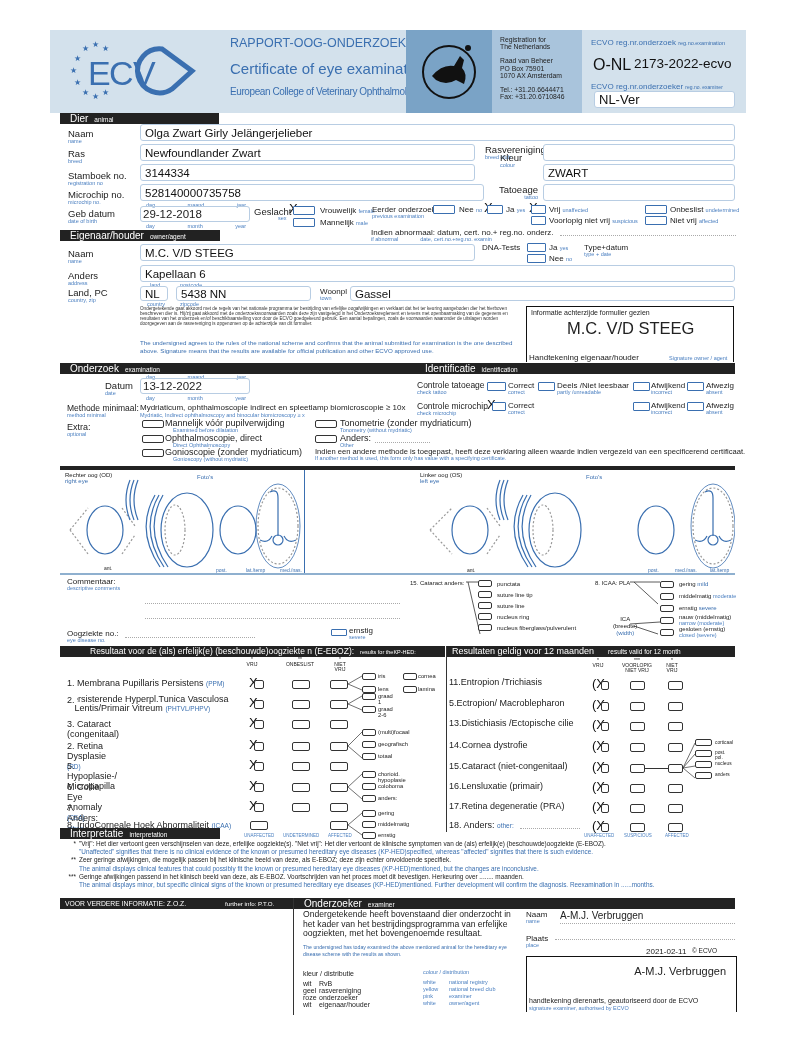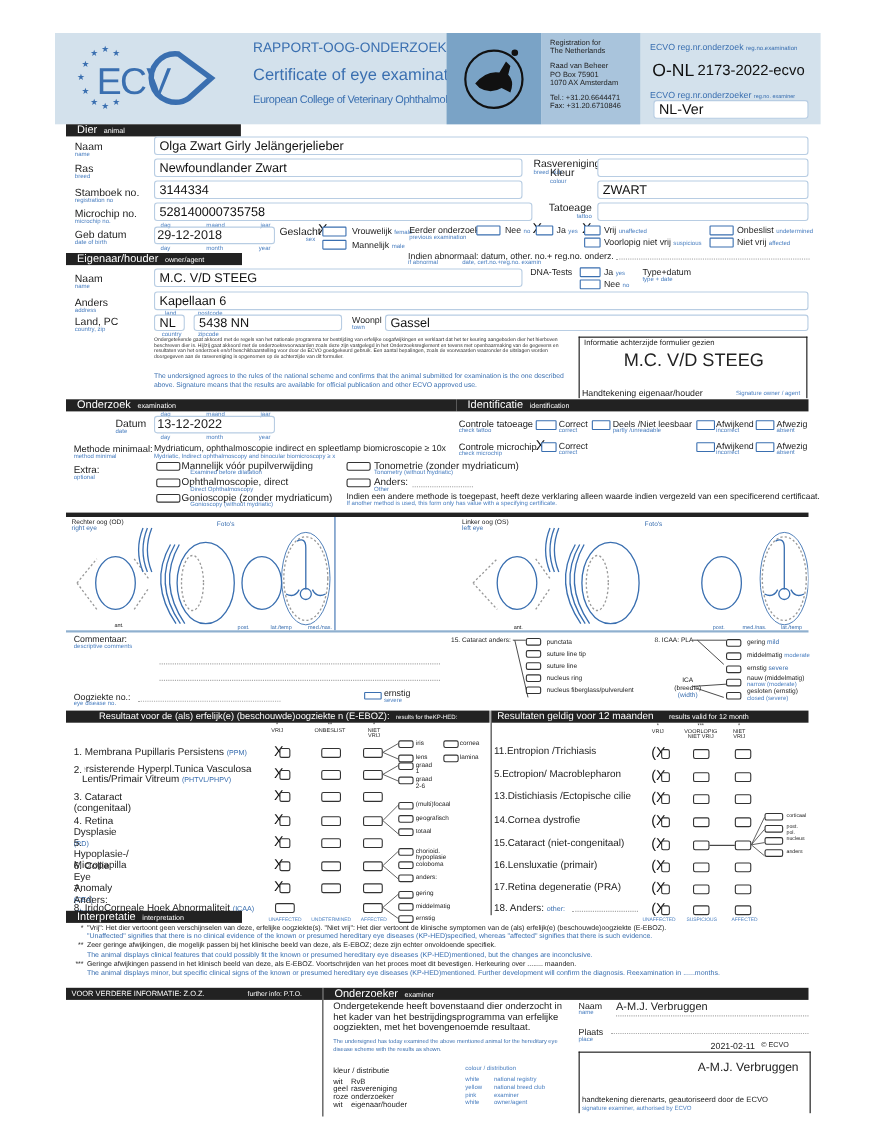--- a/index.html
+++ b/index.html
@@ -155,21 +155,21 @@
 <span class="x" style="left:529px;top:203px">X</span>
 <div class="cbl" style="left:531px;top:205px;width:15px"></div>
 <div class="abs t8" style="left:549px;top:205px"><span>Vrij</span> <span class="sub">unaffected</span></div>
 <div class="cbl" style="left:645px;top:205px"></div>
 <div class="abs t8" style="left:670px;top:205px"><span>Onbeslist</span> <span class="sub">undetermined</span></div>
 <div class="cbl" style="left:531px;top:216px;width:15px"></div>
 <div class="abs t8" style="left:549px;top:216px"><span>Voorlopig niet vrij</span> <span class="sub">suspicious</span></div>
 <div class="cbl" style="left:645px;top:216px"></div>
 <div class="abs t8" style="left:670px;top:216px"><span>Niet vrij</span> <span class="sub">affected</span></div>
 
-<div class="abs t8" style="left:371px;top:228px">Indien abnormaal: datum, other. no.+ reg.no. onderz.</div>
+<div class="abs t8" style="left:371px;top:228px">Indien abnormaal: datum, cert. no.+ reg.no. onderz.</div>
 <div class="abs sub" style="left:371px;top:237px;width:200px"><span>if abnormal</span><span style="margin-left:22px">date, cert.no.+reg.no. examin</span></div>
 <div class="dots" style="left:560px;top:235px;width:176px"></div>
 
 <div class="abs t8" style="left:482px;top:243px">DNA-Tests</div>
 <div class="cbl" style="left:527px;top:243px;width:19px"></div>
 <div class="abs t8" style="left:549px;top:243px"><span>Ja</span> <span class="sub">yes</span></div>
 <div class="cbl" style="left:527px;top:254px;width:19px"></div>
 <div class="abs t8" style="left:549px;top:254px"><span>Nee</span> <span class="sub">no</span></div>
 <div class="abs t8" style="left:584px;top:243px">
     <div>Type+datum</div>
@@ -471,21 +471,21 @@
 
 <div class="abs" style="left:67px;top:672px">
 
   <div class="abs t9" style="left:0;top:6px;white-space:nowrap"><span>1. Membrana Pupillaris Persistens</span> <span class="blue" style="font-size:6.5px">(PPM)</span></div>
 
   <div class="abs t9" style="left:0;top:23px;line-height:9px;width:180px">Persisterende Hyperpl.Tunica Vasculosa<br>&nbsp;&nbsp;&nbsp;Lentis/Primair Vitreum <span class="blue" style="font-size:6.5px">(PHTVL/PHPV)</span></div>
   <div class="abs t9" style="left:0;top:23px;background:#fff;width:10px">2.</div>
 
   <div class="abs t9" style="left:0;top:47px">3. Cataract (congenitaal)</div>
 
-  <div class="abs t9" style="left:0;top:69px"><span>4. Retina Dysplasie</span> <span class="blue" style="font-size:6.5px">(RD)</span></div>
+  <div class="abs t9" style="left:0;top:69px"><span>2. Retina Dysplasie</span> <span class="blue" style="font-size:6.5px">(RD)</span></div>
 
   <div class="abs t9" style="left:0;top:89px">5. Hypoplasie-/ Micropapilla</div>
 
   <div class="abs t9" style="left:0;top:110px"><span>6. Collie Eye Anomaly</span> <span class="blue" style="font-size:6.5px">(CEA)</span></div>
 
   <div class="abs t9" style="left:0;top:131px"><span>7. Anders:</span> <span class="blue" style="font-size:6.5px">other:</span></div>
 
   <div class="abs t9" style="left:0;top:148px;white-space:nowrap"><span>8. IridoCorneale Hoek Abnormaliteit</span> <span class="blue" style="font-size:6.5px">(ICAA)</span></div>
 </div>
 

